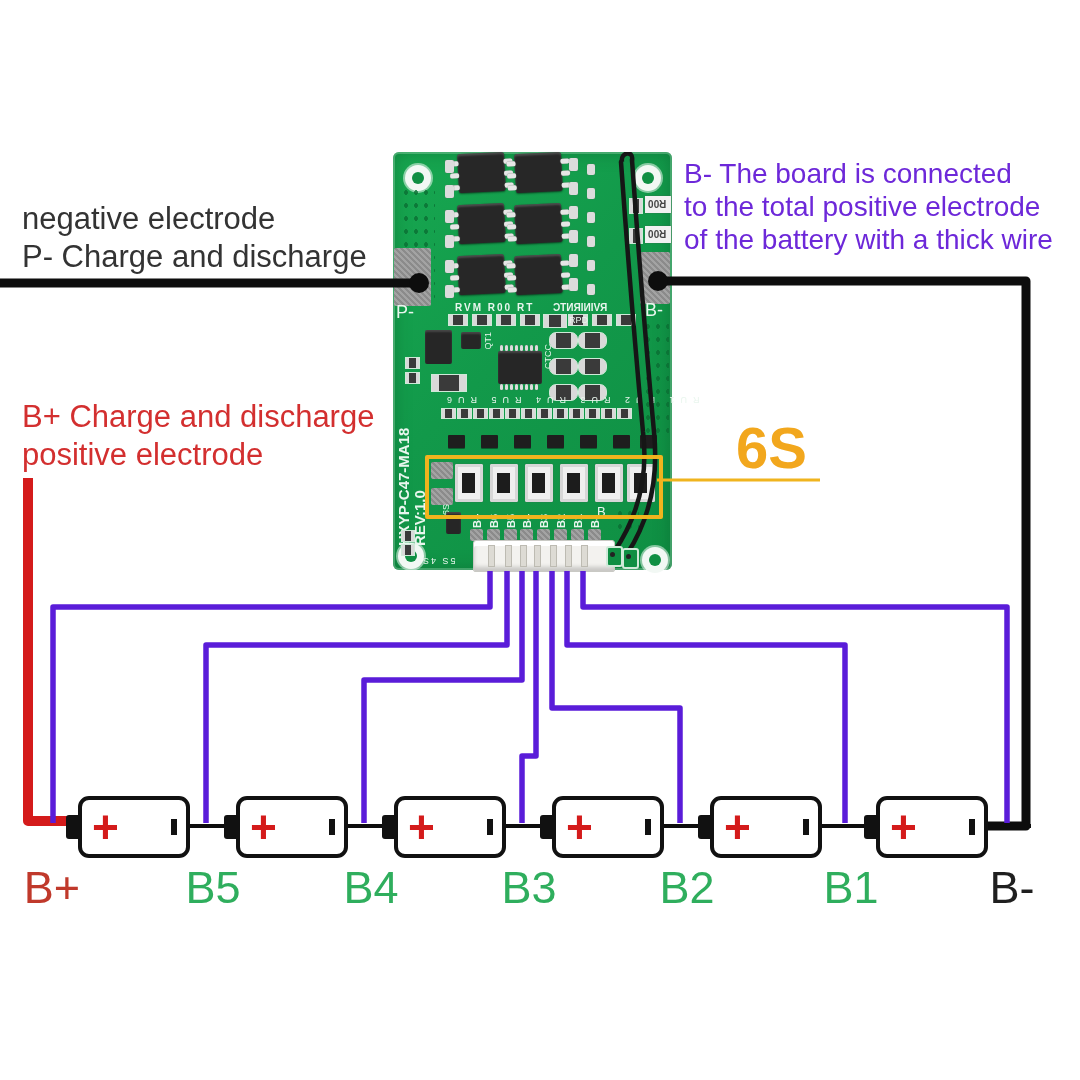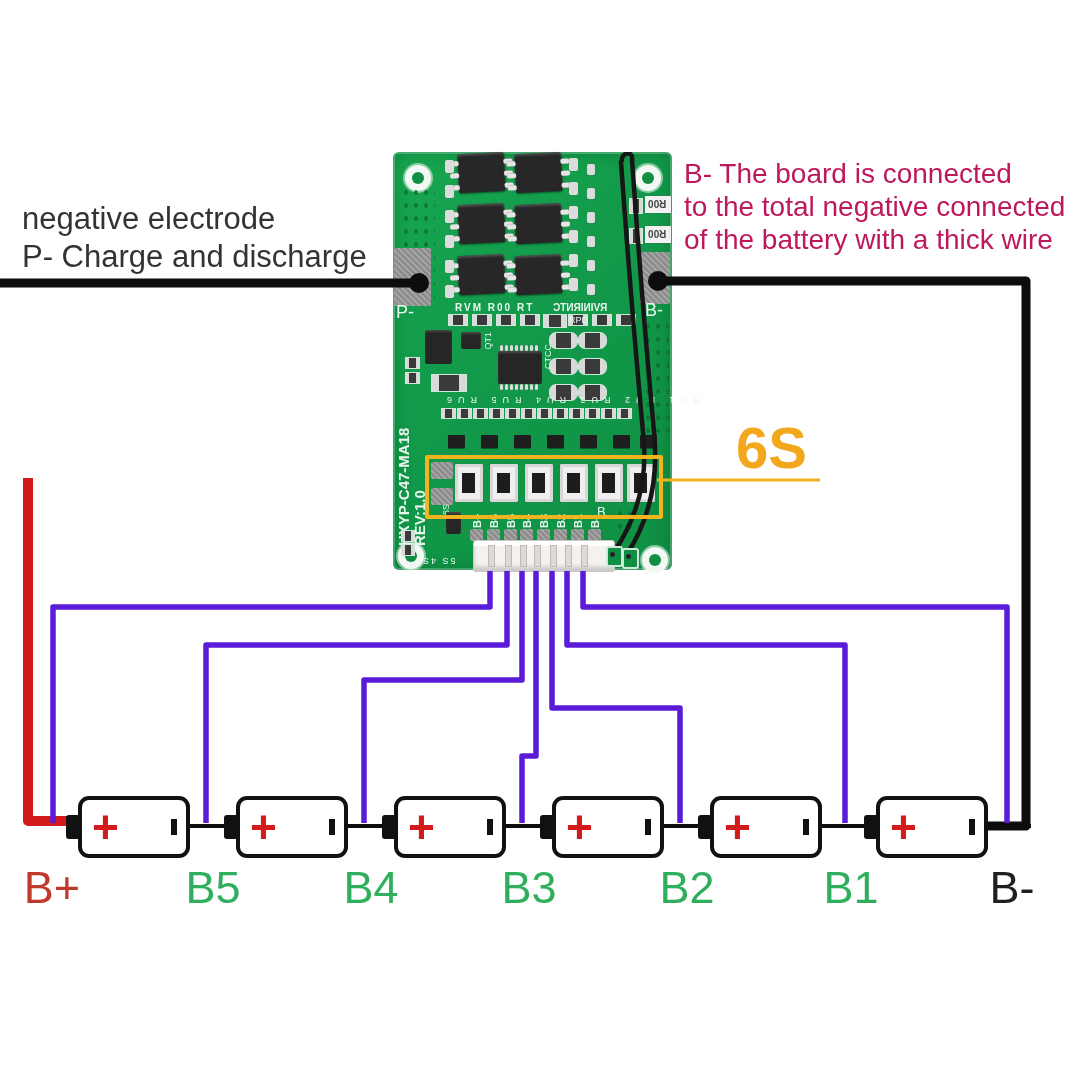--- a/index.html
+++ b/index.html
@@ -309,24 +309,28 @@
       <path d="M 536 571 V 756 H 522 V 823" stroke="#5a1cd9" stroke-width="5.5" fill="none" stroke-linejoin="round"></path>
       <path d="M 552 571 V 708 H 680 V 823" stroke="#5a1cd9" stroke-width="5.5" fill="none" stroke-linejoin="round"></path>
       <path d="M 567 571 V 645 H 845 V 823" stroke="#5a1cd9" stroke-width="5.5" fill="none" stroke-linejoin="round"></path>
       <path d="M 583 571 V 607 H 1007 V 823" stroke="#5a1cd9" stroke-width="5.5" fill="none" stroke-linejoin="round"></path>
     </svg>
 
   <div class="note" id="note-pminus" style="color: rgb(51, 51, 51);">
     <div>negative electrode</div>
     <div>P- Charge and discharge</div>
   </div>
-  <div class="note" id="note-bminus" style="color: #be185d;">
+  <div class="note" id="note-bminus" style="color: #6d28d9;">
     <div>B- The board is connected</div>
-    <div>to the total negative connected</div>
+    <div>to the total positive electrode</div>
     <div>of the battery with a thick wire</div>
+  </div>
+  <div class="note" id="note-bplus" style="color: rgb(211, 47, 47);">
+    <div>B+ Charge and discharge</div>
+    <div>positive electrode</div>
   </div>
   <div class="note" id="note-6s" style="color: rgb(242, 167, 29);">6S</div>
 
   <div id="batteries">
       <div class="battery" style="left:78px;">
         <div class="nub" style=""></div>
         <div class="plus" style="color:#d41b1b;">+</div>
         <div class="tick" style=""></div>
       </div>
       <div class="battery" style="left:236px;">

